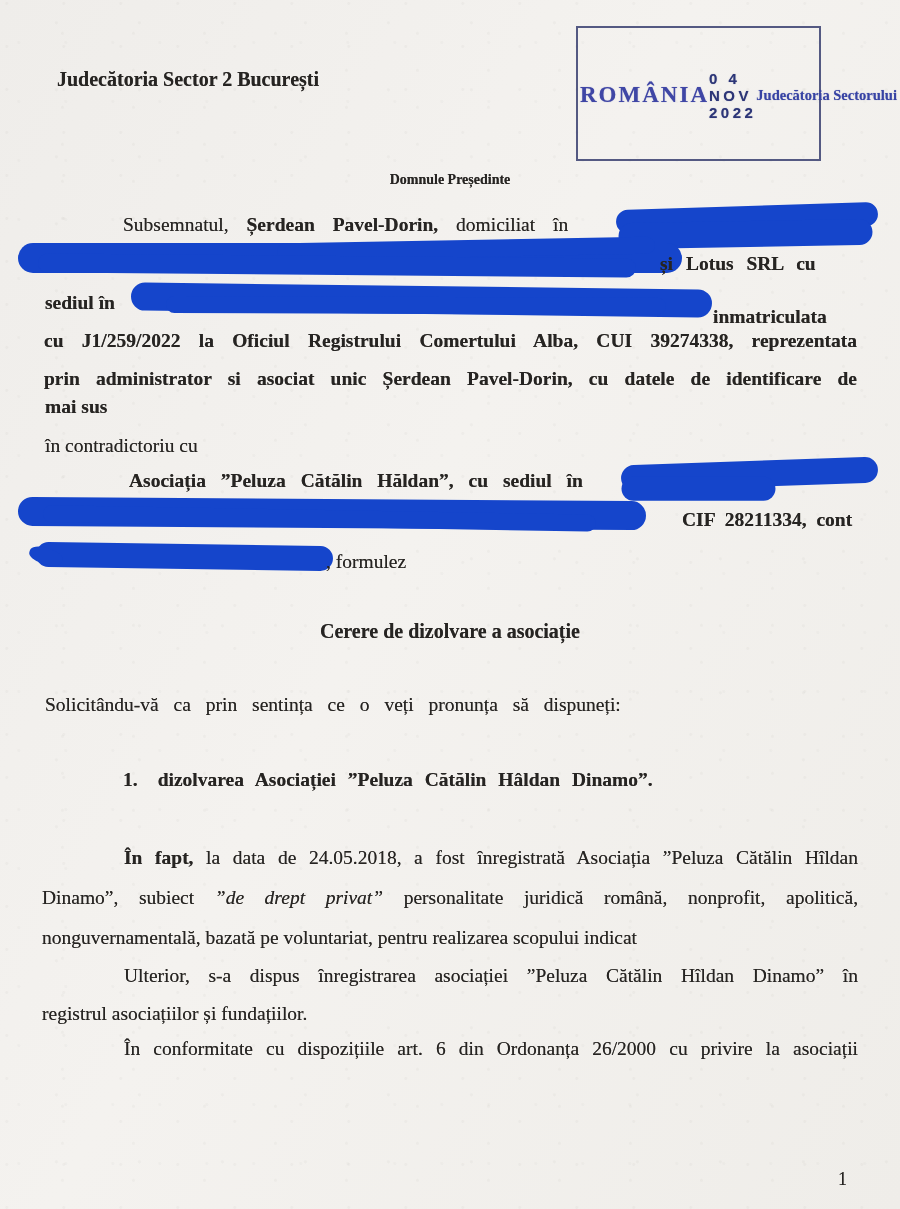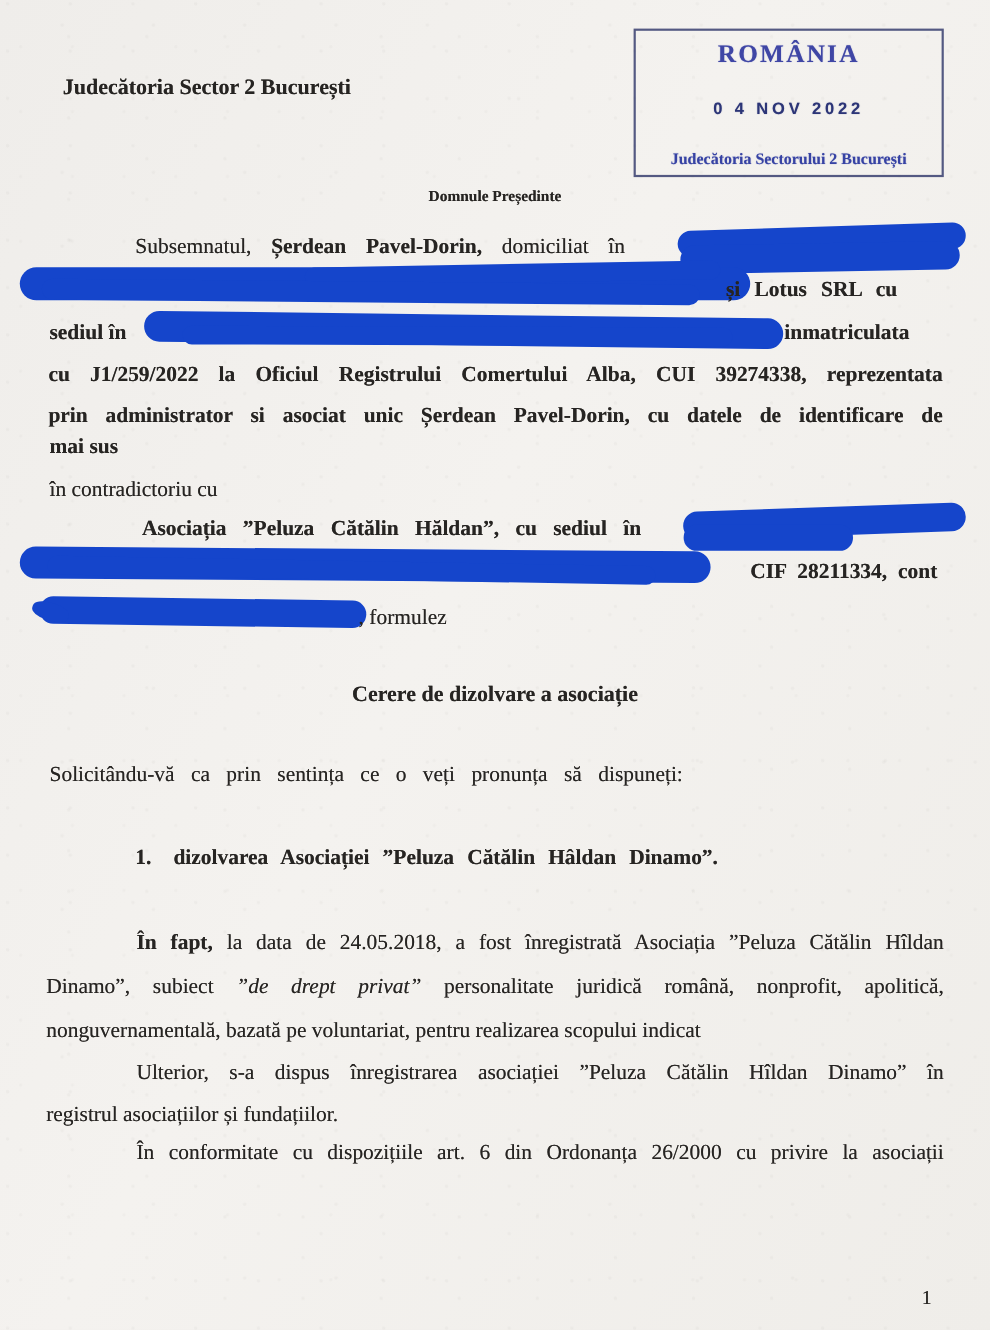--- a/index.html
+++ b/index.html
@@ -35,22 +35,22 @@
   .r-c { border-radius:22px; transform:rotate(0.7deg); }
   .r-c::after { left:6%; top:40%; width:86%; height:60%; transform:rotate(-0.5deg); }
   .r-h { border-radius:19px; transform:rotate(-2deg); }
   .r-h::after { left:0; top:14px; width:60%; height:24px; transform:rotate(2deg); }
   .r-i { border-radius:23px; transform:rotate(0.4deg); }
   .r-i::after { left:4%; top:38%; width:88%; height:58%; transform:rotate(0.6deg); }
   .r-j { border-radius:19px; transform:rotate(0.8deg); }
   .r-j::before { left:-7px; top:22%; width:34px; height:62%; border-radius:45%; transform:rotate(16deg); }
 
   
-  .stamp { left:576px; top:26px; width:282px; height:135px; border:2.5px solid rgba(55,62,110,0.85);
-           box-sizing:border-box; display:flex; flex-direction:column; align-items:center;
+  .stamp { left:576px; top:26px; width:245px; height:135px; border:2.5px solid rgba(55,62,110,0.85);
+           box-sizing:border-box; display:flex; flex-direction:row; align-items:center;
            justify-content:space-between; padding:8px 2px 5px; }
   .stamp-country { font-size:23px; font-weight:bold; letter-spacing:2px; color:#3f46a5;
                    text-shadow:0 0 1px rgba(63,70,165,0.55); }
   .stamp-date { font-family:"Liberation Sans","DejaVu Sans",sans-serif; font-size:15px; font-weight:bold;
                 letter-spacing:3.5px; color:#2c3577; text-shadow:0 0 1px rgba(44,53,119,0.5); }
   .stamp-court { font-size:14.5px; font-weight:bold; color:#3743a4; white-space:nowrap;
                  text-shadow:0 0 1px rgba(55,67,164,0.5); }
 
   .petition-item { display:flex; }
   .petition-item .num { margin-right:20px; }
@@ -77,21 +77,21 @@
     <span class="b">Șerdean Pavel-Dorin,</span>
     <span>domiciliat în</span>
   </div>
   <div class="redact r-a" style="left:616px; top:206px; width:262px; height:24px;"></div>
 
   <div class="redact r-b" style="left:18px; top:243px; width:664px; height:30px;"></div>
   <div class="line b" style="left:660px; top:251px; word-spacing:8px;">și Lotus SRL cu</div>
 
   <div class="line b" style="left:45px; top:290px;">sediul în</div>
   <div class="redact r-c" style="left:131px; top:286px; width:581px; height:28px;"></div>
-  <div class="line b" style="left:713px; top:290px;text-align:right;">inmatriculata</div>
+  <div class="line b" style="left:713px; top:304px;text-align:right;">inmatriculata</div>
 
   <div class="jline b" style="left:44px; top:328px; width:813px;">cu J1/259/2022 la Oficiul Registrului Comertului Alba, CUI 39274338, reprezentata</div>
   <div class="jline b" style="left:44px; top:366px; width:813px;">prin administrator si asociat unic Șerdean Pavel-Dorin, cu datele de identificare de</div>
   <div class="line b" style="left:45px; top:394px;">mai sus</div>
   <div class="line" style="left:45px; top:433px;">în contradictoriu cu</div>
 
   <div class="line b" style="left:129px; top:468px; word-spacing:10px;">Asociația ”Peluza Cătălin Hăldan”, cu sediul în</div>
   <div class="redact r-h" style="left:621px; top:461px; width:257px; height:26px;"></div>
 
   <div class="redact r-i" style="left:18px; top:499px; width:628px; height:29px;"></div>

